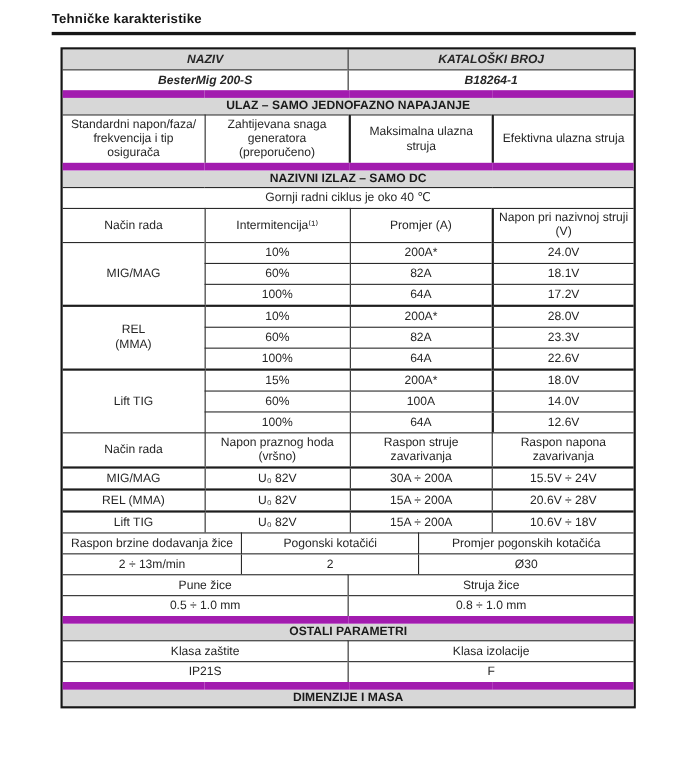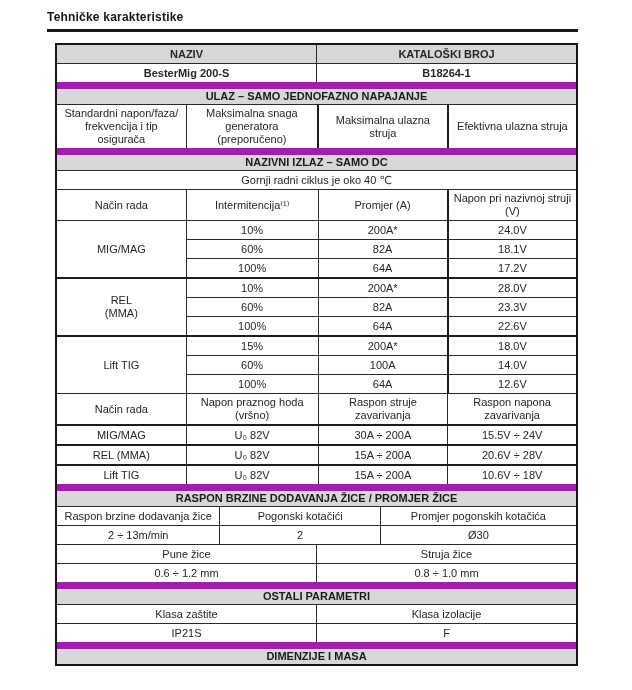--- a/index.html
+++ b/index.html
@@ -35,21 +35,21 @@
   tr.first td { border-top: 0; }
   tr.sect td {
     background: #d7d7d7;
     font-weight: bold; color: #1a1a1a;
     border-top: 7px solid #a21caf;
     height: 12px; padding: 1px 2px;
   }
   tr.grp td, tr.thick td { border-top: 2px solid #1d1d1d; }
   td.brh { border-right-width: 2px; border-right-color: #1d1d1d; }
   .shaded { background: #d7d7d7; }
-  .b { font-weight: bold; }
+  .b { font-weight: bold; font-style: italic; }
 </style>
 </head>
 <body>
 
 <div class="page">
 
   <div class="doc-title">Tehničke karakteristike</div>
   <div class="title-rule"></div>
 
   <div class="spec">
@@ -78,21 +78,21 @@
           <col style="width:25.0%">
           <col style="width:24.7%">
         </colgroup>
       <tbody>
           <tr class="sect">
         <td colspan="4">ULAZ – SAMO JEDNOFAZNO NAPAJANJE</td>
       </tr>
       <tr>
         <td>Standardni  napon/faza/
 frekvencija i tip osigurača</td>
-        <td class="brh">Maksimalna snaga
+        <td class="brh">Zahtijevana snaga
 generatora (preporučeno)</td>
         <td class="brh">Maksimalna ulazna struja</td>
         <td>Efektivna ulazna struja</td>
       </tr>
     </tbody>
       </table>
 
     <table>
       <colgroup>
           <col style="width:24.9%">
@@ -203,23 +203,20 @@
     </tbody>
       </table>
 
     <table>
       <colgroup>
           <col style="width:31.4%">
           <col style="width:30.9%">
           <col style="width:37.7%">
         </colgroup>
       <tbody>
-          <tr class="sect">
-        <td colspan="3">RASPON BRZINE DODAVANJA ŽICE / PROMJER ŽICE</td>
-      </tr>
       <tr>
         <td>Raspon brzine dodavanja žice</td>
         <td>Pogonski kotačići</td>
         <td>Promjer pogonskih kotačića</td>
       </tr>
       <tr>
         <td>2 ÷ 13m/min</td>
         <td>2</td>
         <td>Ø30</td>
       </tr>
@@ -230,21 +227,21 @@
       <colgroup>
           <col style="width:50%">
           <col style="width:50%">
         </colgroup>
       <tbody>
           <tr>
         <td>Pune žice</td>
         <td>Struja žice</td>
       </tr>
       <tr>
-        <td>0.6 ÷ 1.2 mm</td>
+        <td>0.5 ÷ 1.0 mm</td>
         <td>0.8 ÷ 1.0 mm</td>
       </tr>
     </tbody>
       </table>
 
     <table>
       <colgroup>
           <col style="width:50%">
           <col style="width:50%">
         </colgroup>

